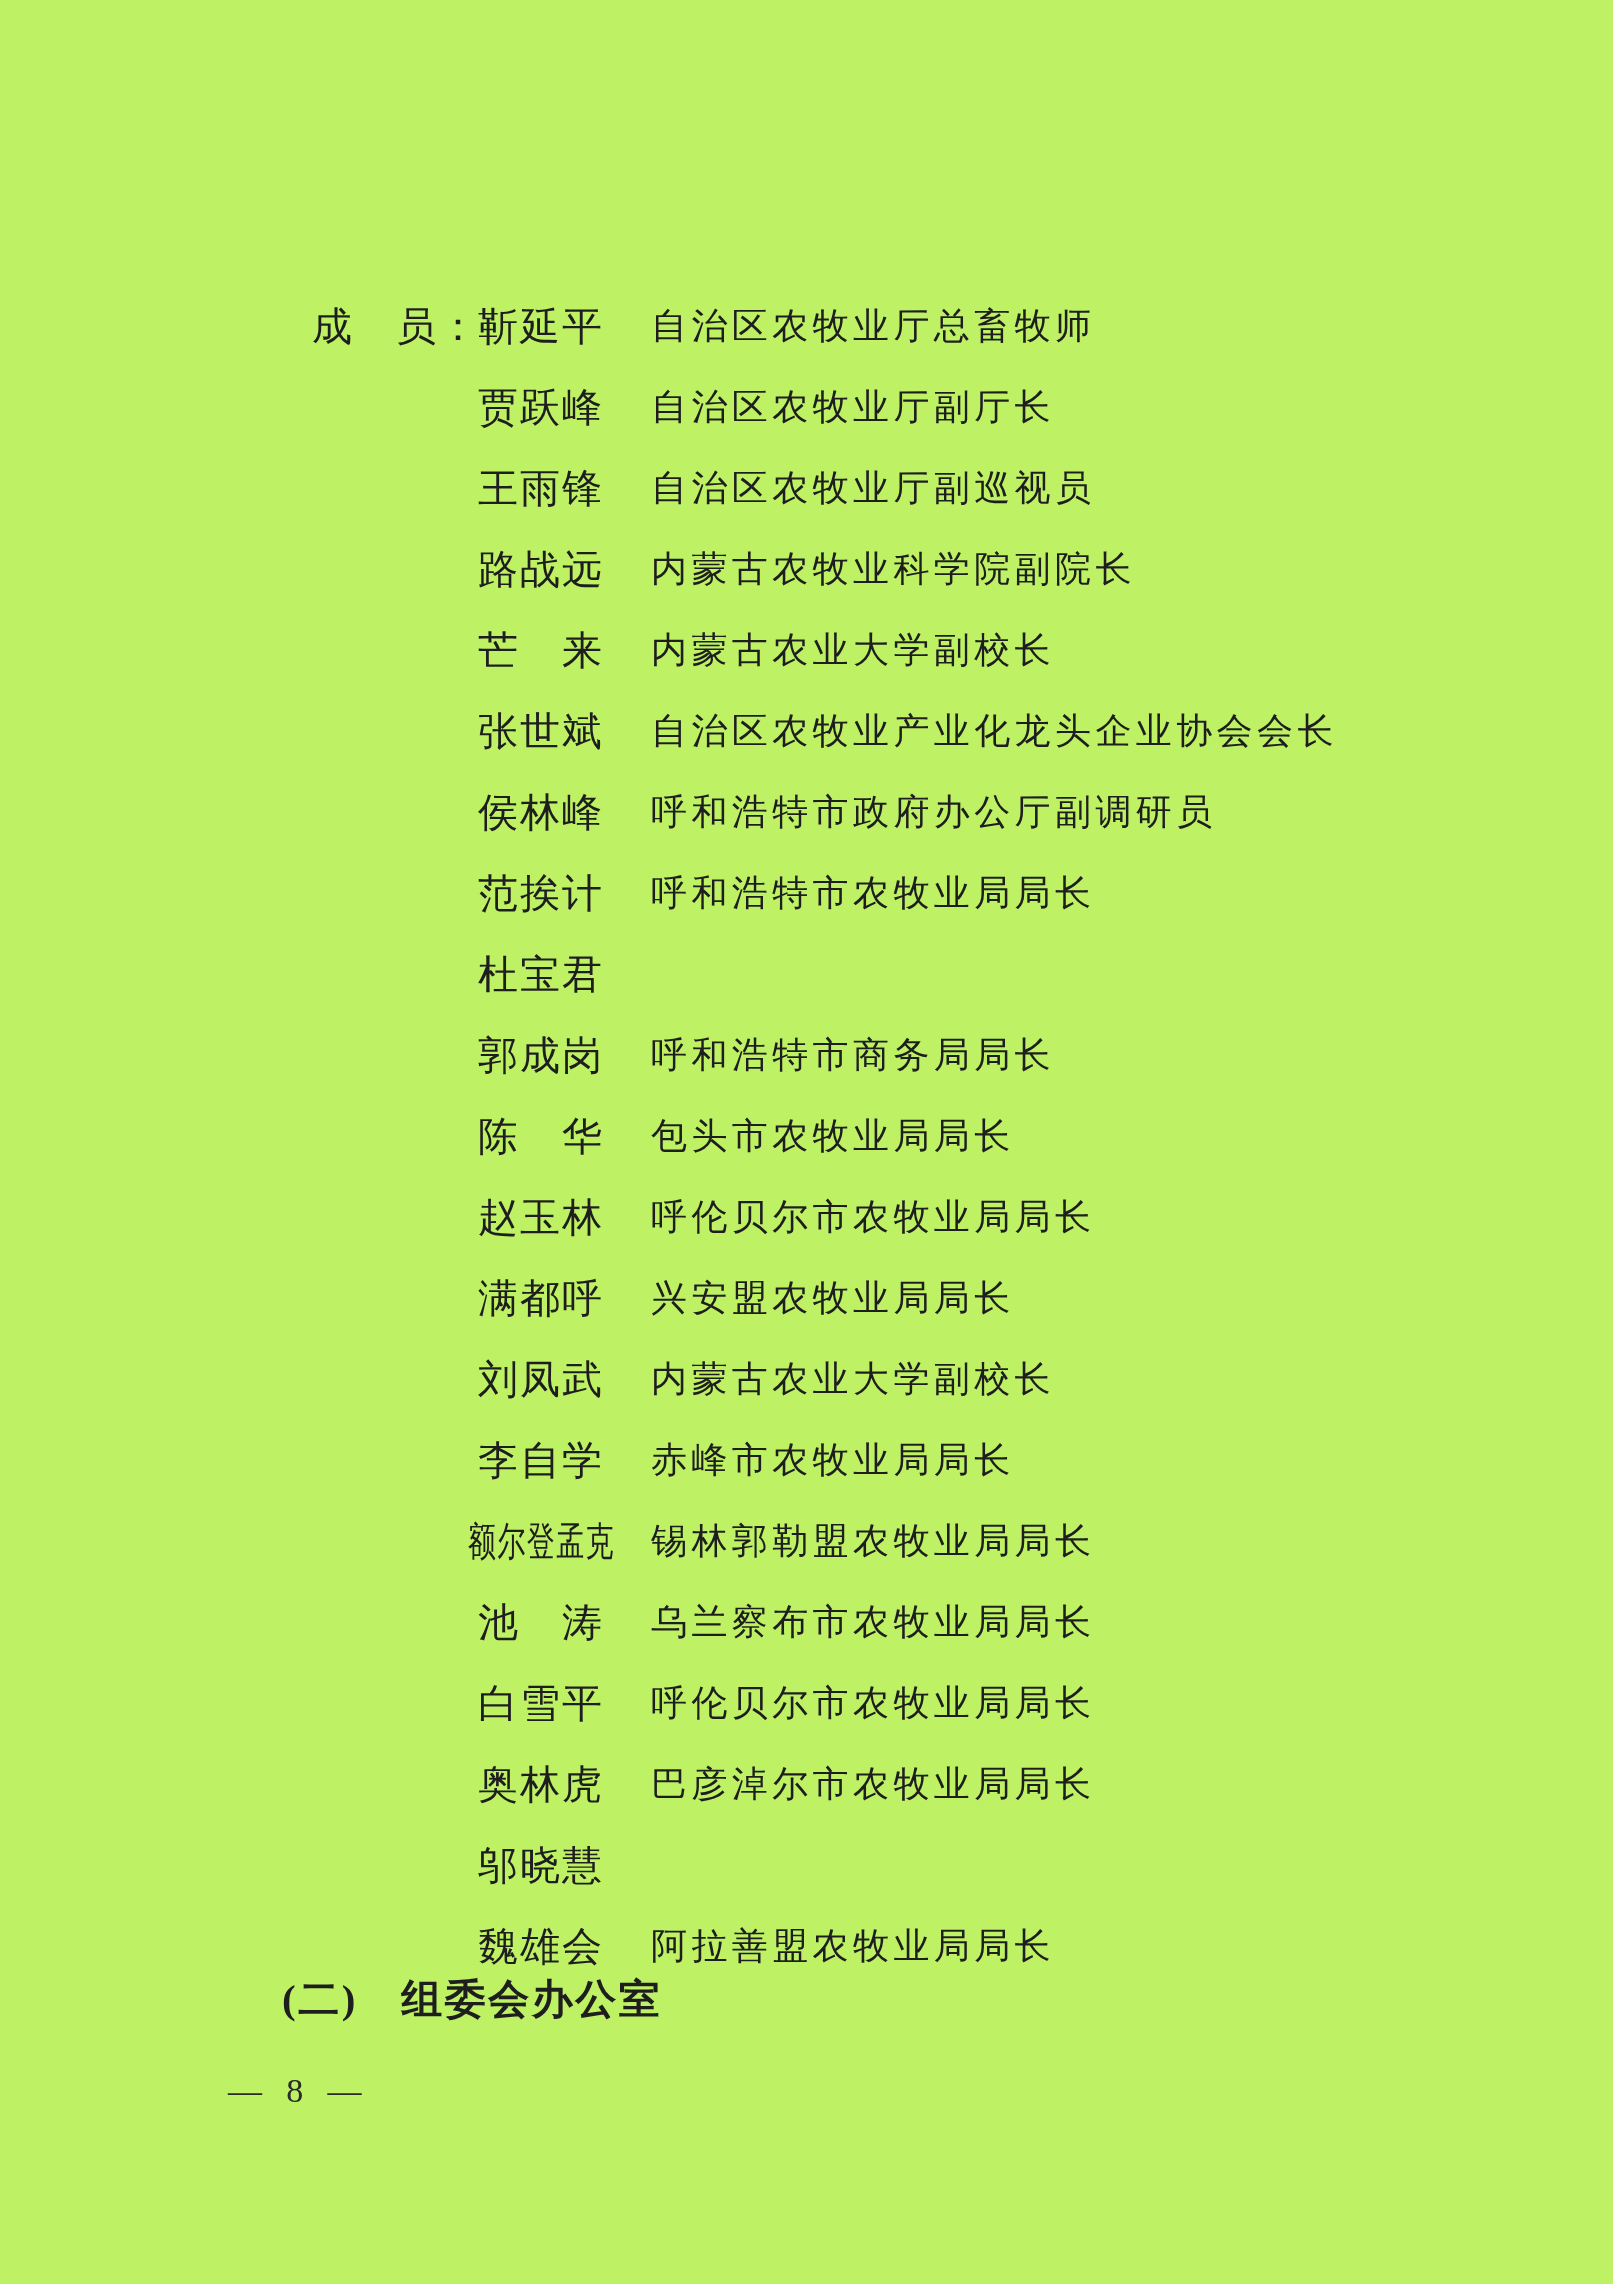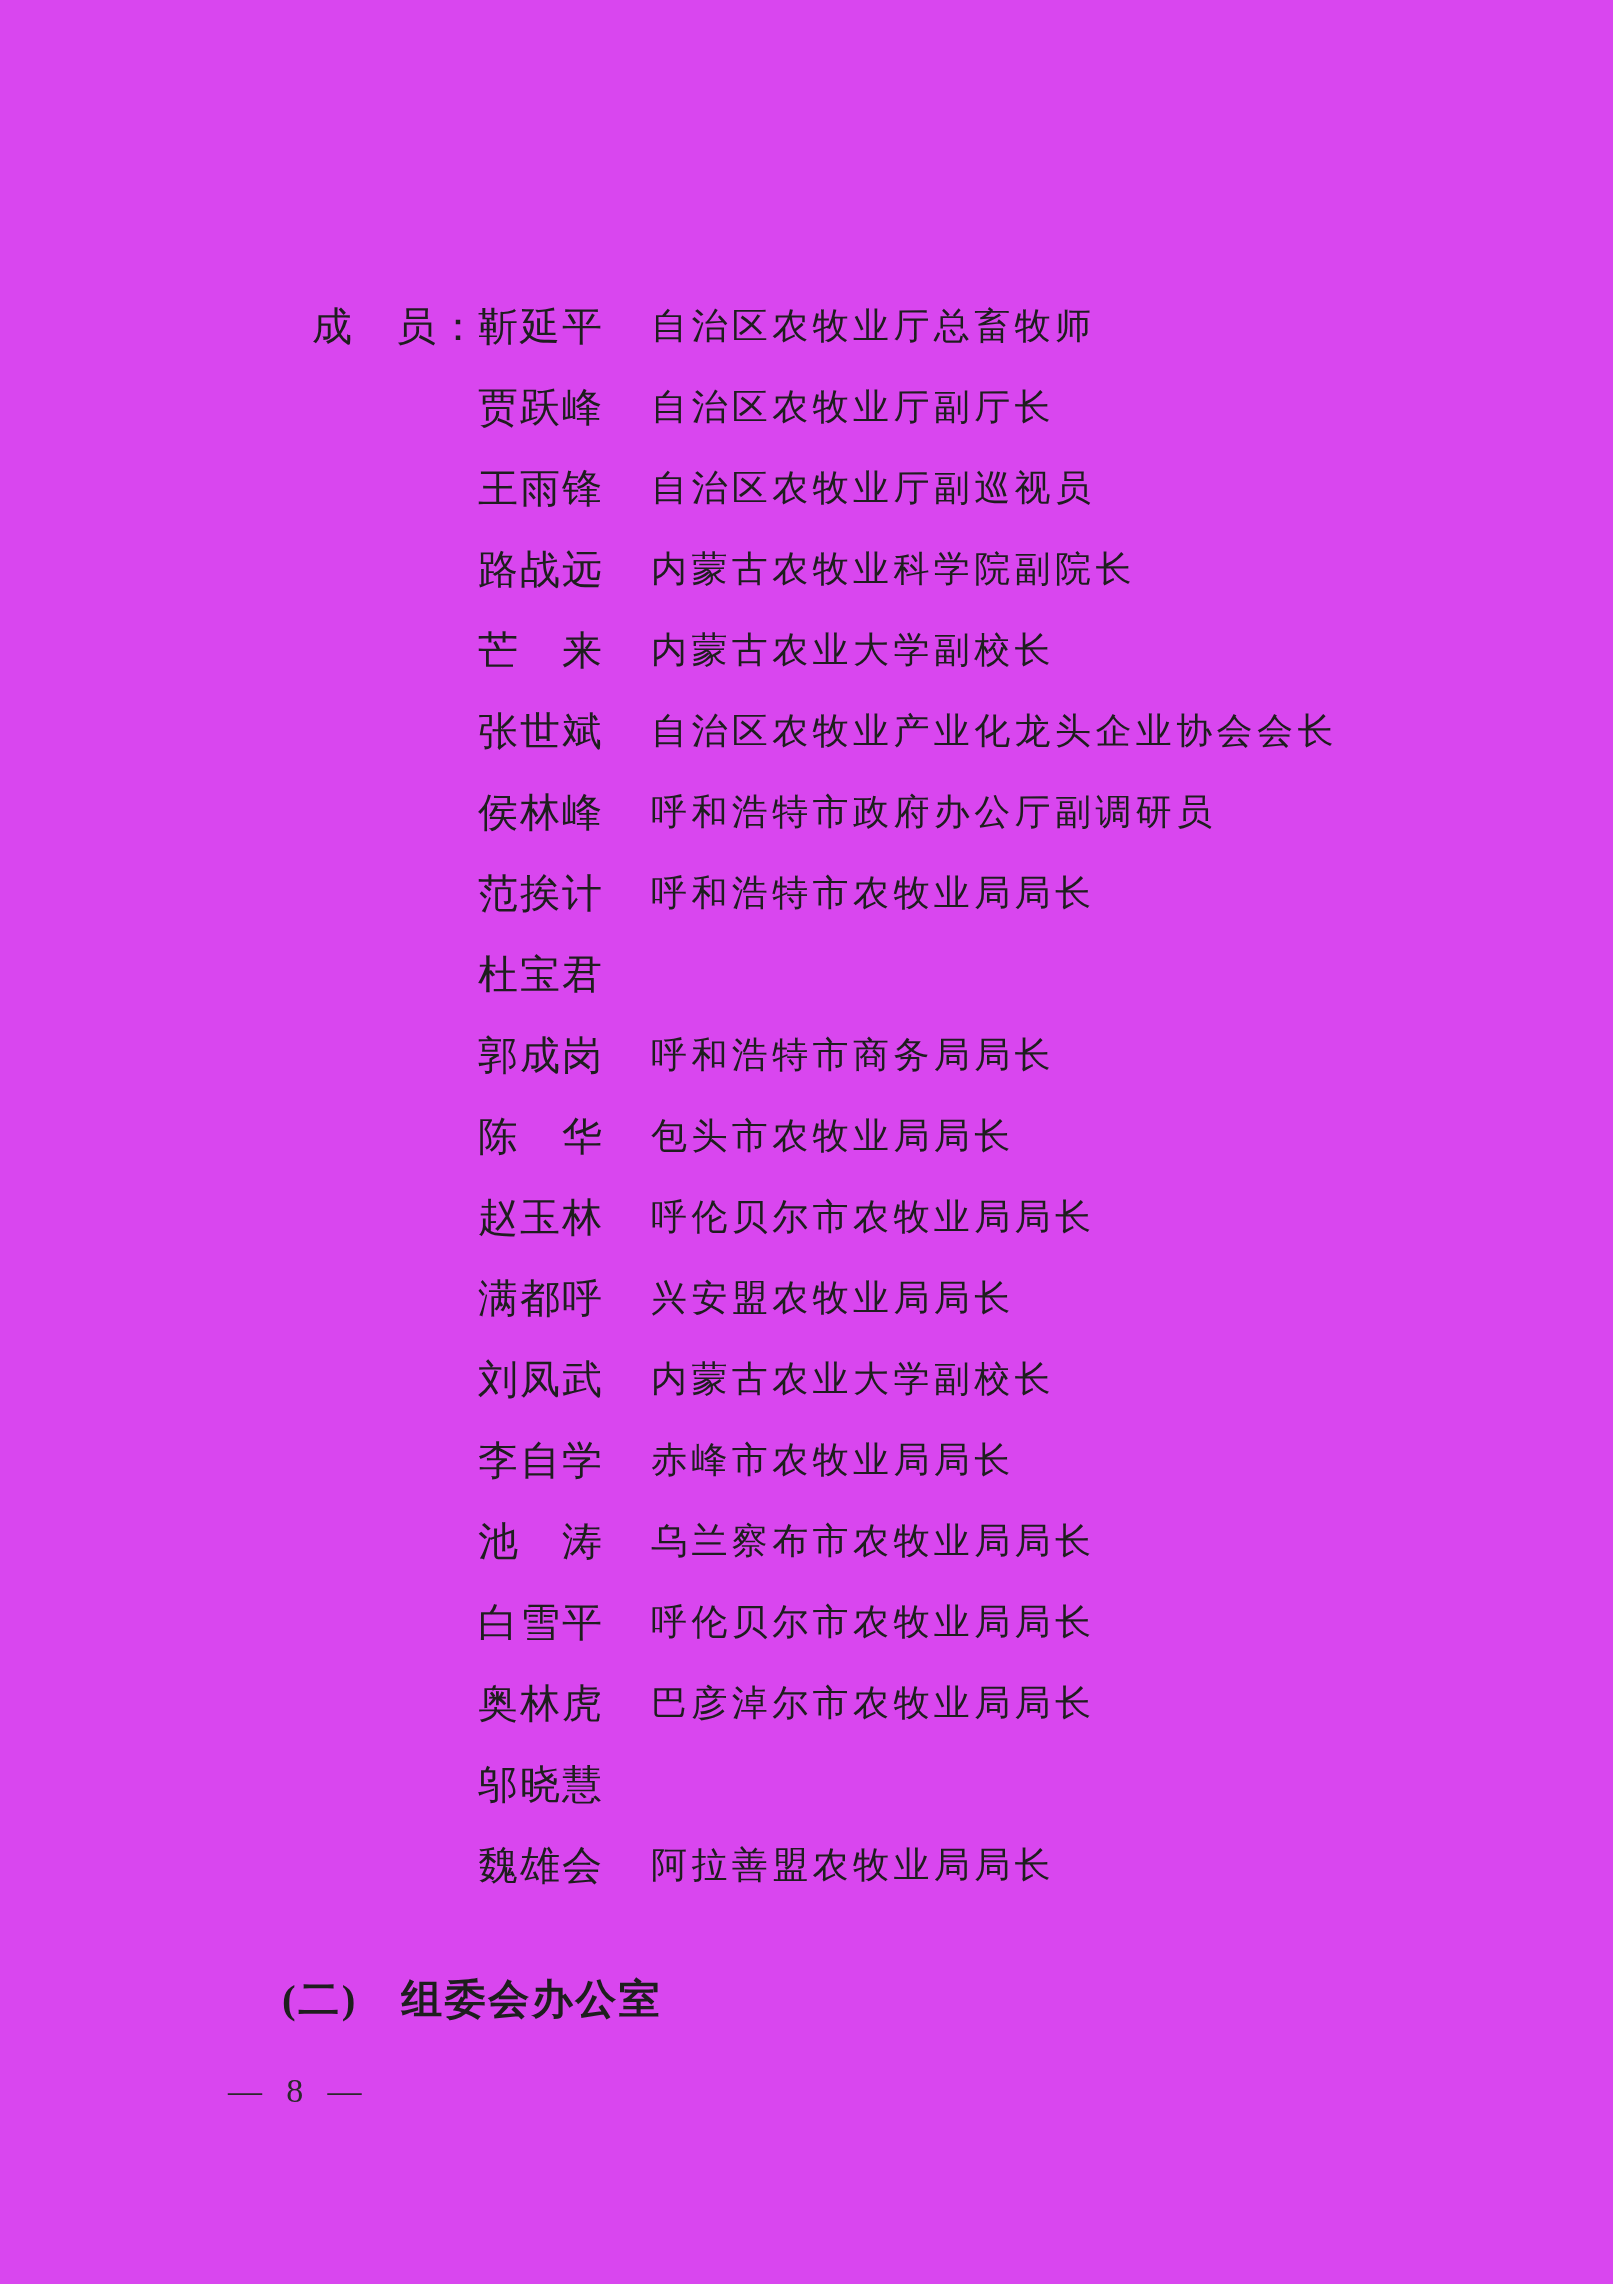--- a/index.html
+++ b/index.html
@@ -4,21 +4,21 @@
 <style>
   html, body {
     margin: 0;
     padding: 0;
     background: #ffffff;
   }
   .page {
     position: relative;
     width: 1613px;
     height: 2285px;
-    background: #d946ef;
+    background: #bef264;
     overflow: hidden;
     font-family: "Liberation Serif", "DejaVu Serif", serif;
     color: #1e1e1e;
   }
   .member-list {
     position: absolute;
     left: 312px;
     top: 286px;
   }
   .member-row {
@@ -155,20 +155,25 @@
       <span class="member-name">刘凤武</span>
       <span class="member-title">内蒙古农业大学副校长</span>
     </div>
 
     <div class="member-row">
       <span class="member-label"></span>
       <span class="member-name">李自学</span>
       <span class="member-title">赤峰市农牧业局局长</span>
     </div>
 
+    <div class="member-row">
+      <span class="member-label"></span>
+      <span class="member-name squeeze">额尔登孟克</span>
+      <span class="member-title">锡林郭勒盟农牧业局局长</span>
+    </div>
 
     <div class="member-row">
       <span class="member-label"></span>
       <span class="member-name">池　涛</span>
       <span class="member-title">乌兰察布市农牧业局局长</span>
     </div>
 
     <div class="member-row">
       <span class="member-label"></span>
       <span class="member-name">白雪平</span>

